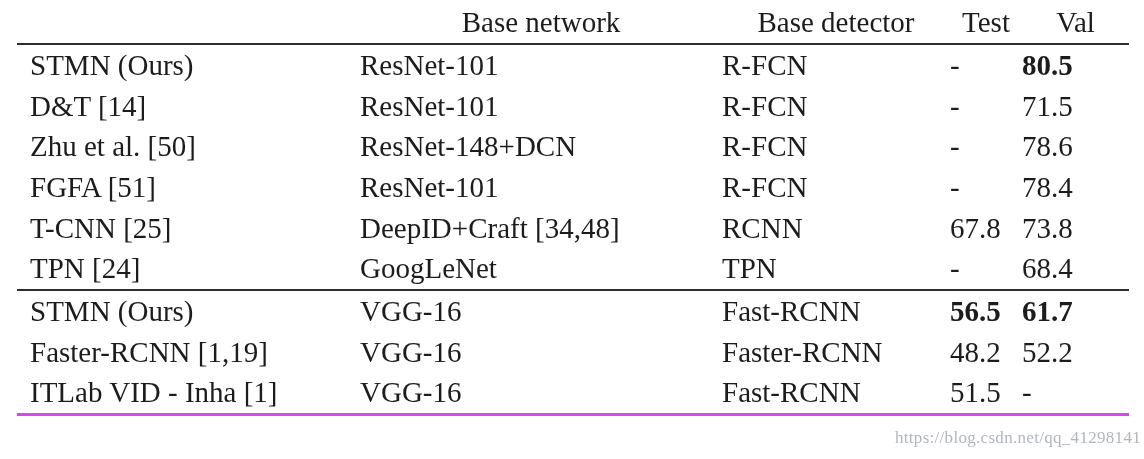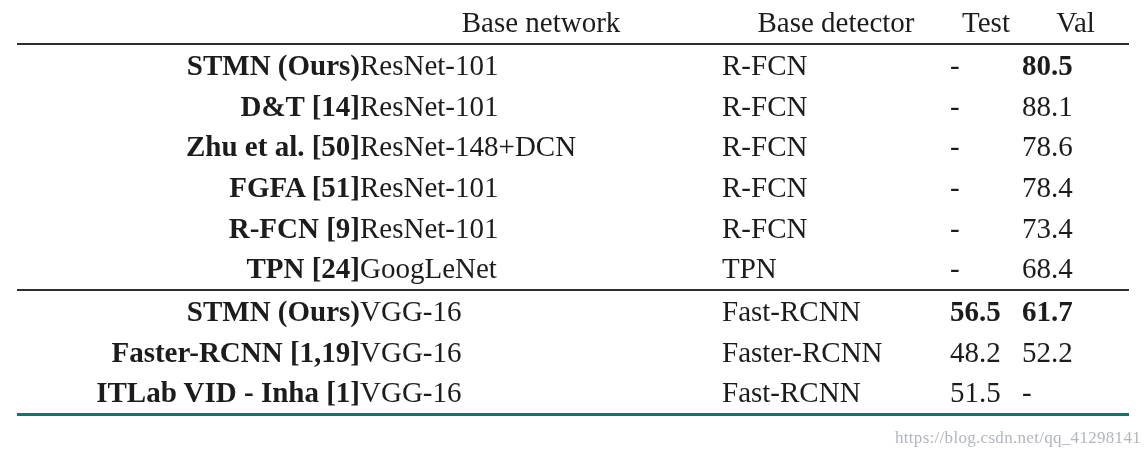--- a/index.html
+++ b/index.html
@@ -43,29 +43,28 @@
     border-bottom: 2px solid #2e2e2e;
   }
   tbody td {
     height: 40.7px;
     vertical-align: middle;
     text-align: left;
     padding: 0;
     white-space: nowrap;
   }
   td.method, th.method {
-    text-align: right;
+    text-align: left;
     padding-left: 13px;
-    font-weight: bold;
   }
   tr.group-sep td {
     border-top: 2px solid #2e2e2e;
   }
   tbody tr:last-child td {
-    border-bottom: 3px solid #0f766e;
+    border-bottom: 3px solid #d946ef;
   }
   .b { font-weight: bold; }
 
   .watermark {
     position: absolute;
     top: 428px;
     right: 3px;
     font-family: Liberation Serif, serif;
     font-size: 17px;
     color: rgba(170, 176, 183, 0.92);
@@ -102,42 +101,42 @@
         <td>ResNet-101</td>
         <td>R-FCN</td>
         <td>-</td>
         <td class="b">80.5</td>
       </tr>
       <tr>
         <td class="method">D&amp;T [14]</td>
         <td>ResNet-101</td>
         <td>R-FCN</td>
         <td>-</td>
-        <td>88.1</td>
+        <td>71.5</td>
       </tr>
       <tr>
         <td class="method">Zhu et al. [50]</td>
         <td>ResNet-148+DCN</td>
         <td>R-FCN</td>
         <td>-</td>
         <td>78.6</td>
       </tr>
       <tr>
         <td class="method">FGFA [51]</td>
         <td>ResNet-101</td>
         <td>R-FCN</td>
         <td>-</td>
         <td>78.4</td>
       </tr>
       <tr>
-        <td class="method">R-FCN [9]</td>
-        <td>ResNet-101</td>
-        <td>R-FCN</td>
-        <td>-</td>
-        <td>73.4</td>
+        <td class="method">T-CNN [25]</td>
+        <td>DeepID+Craft [34,48]</td>
+        <td>RCNN</td>
+        <td>67.8</td>
+        <td>73.8</td>
       </tr>
       <tr>
         <td class="method">TPN [24]</td>
         <td>GoogLeNet</td>
         <td>TPN</td>
         <td>-</td>
         <td>68.4</td>
       </tr>
       <tr class="group-sep">
         <td class="method">STMN (Ours)</td>

